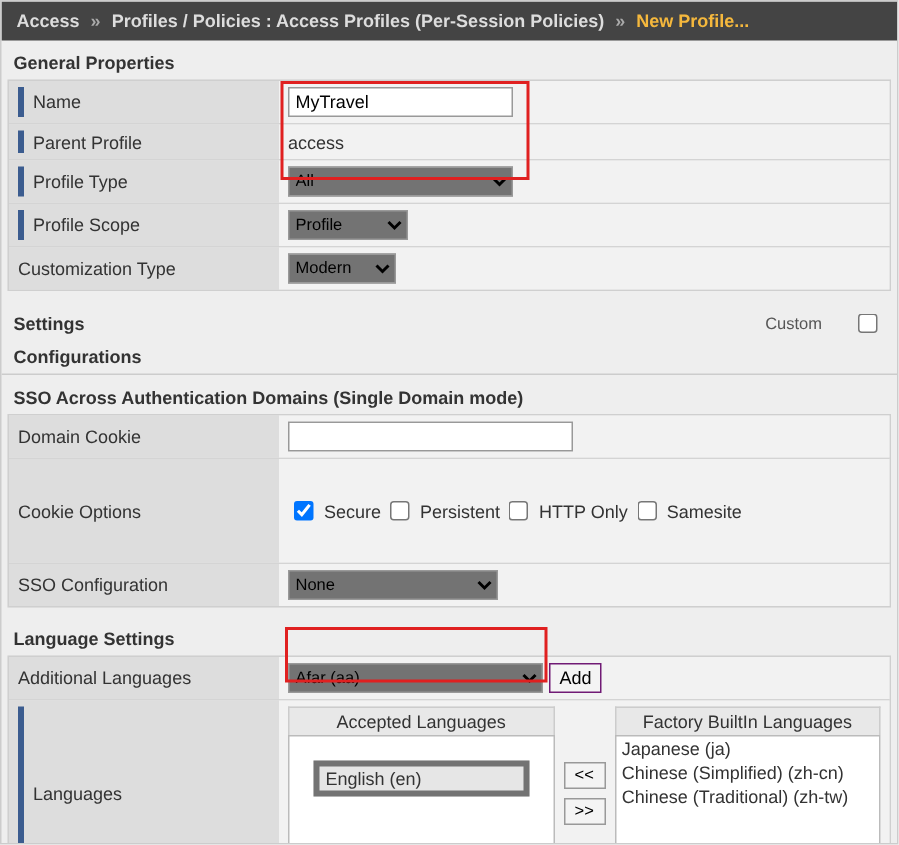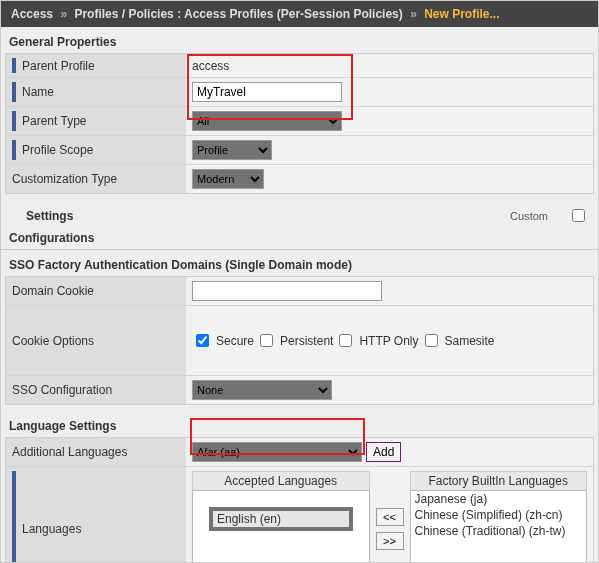--- a/index.html
+++ b/index.html
@@ -82,21 +82,21 @@
   }
   .highlight-box {
     position: absolute;
     border: 2px solid #e02020;
     pointer-events: none;
   }
   .settings-row {
     display: flex;
     justify-content: space-between;
     align-items: center;
-    padding: 6px 10px 2px 25px;
+    padding: 6px 10px 2px 8px;
   }
   .settings-row .title2 { font-weight: bold; font-size: 12px; }
   .settings-row .custom-wrap { font-size: 11px; display:flex; align-items:center; gap:20px; color:#555; }
   .cookie-opts { display:flex; flex-direction:row; gap:2px; padding: 4px 0; }
   .cookie-opts label { display:flex; align-items:center; gap:4px; font-size:12px; }
   .langs-row .value-cell { padding: 0; background:#f2f2f2; }
   .dual-list {
     display: flex;
     width: 100%;
     align-items: stretch;
@@ -166,39 +166,39 @@
     <span>Profiles / Policies : Access Profiles (Per-Session Policies)</span>
     <span class="sep">»</span>
     <span class="current">New Profile...</span>
   </div>
 
   <div class="section-title">General Properties</div>
   <div class="section-block">
     <div class="row">
       <div class="label-cell">
           <span class="marker"></span>
+          <span>Name</span>
+        </div>
+      <div class="value-cell">
+          <input type="text" style="width: 150px;" value="MyTravel">
+        </div>
+    </div>
+    <div class="row">
+      <div class="label-cell">
+          <span class="marker"></span>
           <span>Parent Profile</span>
         </div>
       <div class="value-cell">
           <span>access</span>
         </div>
     </div>
     <div class="row">
       <div class="label-cell">
           <span class="marker"></span>
-          <span>Name</span>
-        </div>
-      <div class="value-cell">
-          <input type="text" style="width: 150px;" value="MyTravel">
-        </div>
-    </div>
-    <div class="row">
-      <div class="label-cell">
-          <span class="marker"></span>
-          <span>Parent Type</span>
+          <span>Profile Type</span>
         </div>
       <div class="value-cell">
         <select style="width:150px">
           <option>All</option>
         </select>
       </div>
     </div>
     <div class="row">
       <div class="label-cell">
           <span class="marker"></span>
@@ -225,21 +225,21 @@
   <div class="settings-row">
     <span class="title2">Settings</span>
     <span class="custom-wrap">
       <span>Custom</span>
       <input type="checkbox" style="">
     </span>
   </div>
 
   <div class="section-title" style="padding-top:4px;">Configurations</div>
 
-  <div class="section-title" style="border-top:1px solid #ccc;">SSO Factory Authentication Domains (Single Domain mode)</div>
+  <div class="section-title" style="border-top:1px solid #ccc;">SSO Across Authentication Domains (Single Domain mode)</div>
   <div class="section-block">
     <div class="row">
       <div class="label-cell">
           <span>Domain Cookie</span>
         </div>
       <div class="value-cell">
           <input type="text" style="width: 190px;" value="">
         </div>
     </div>
     <div class="row" style="min-height:70px;">

